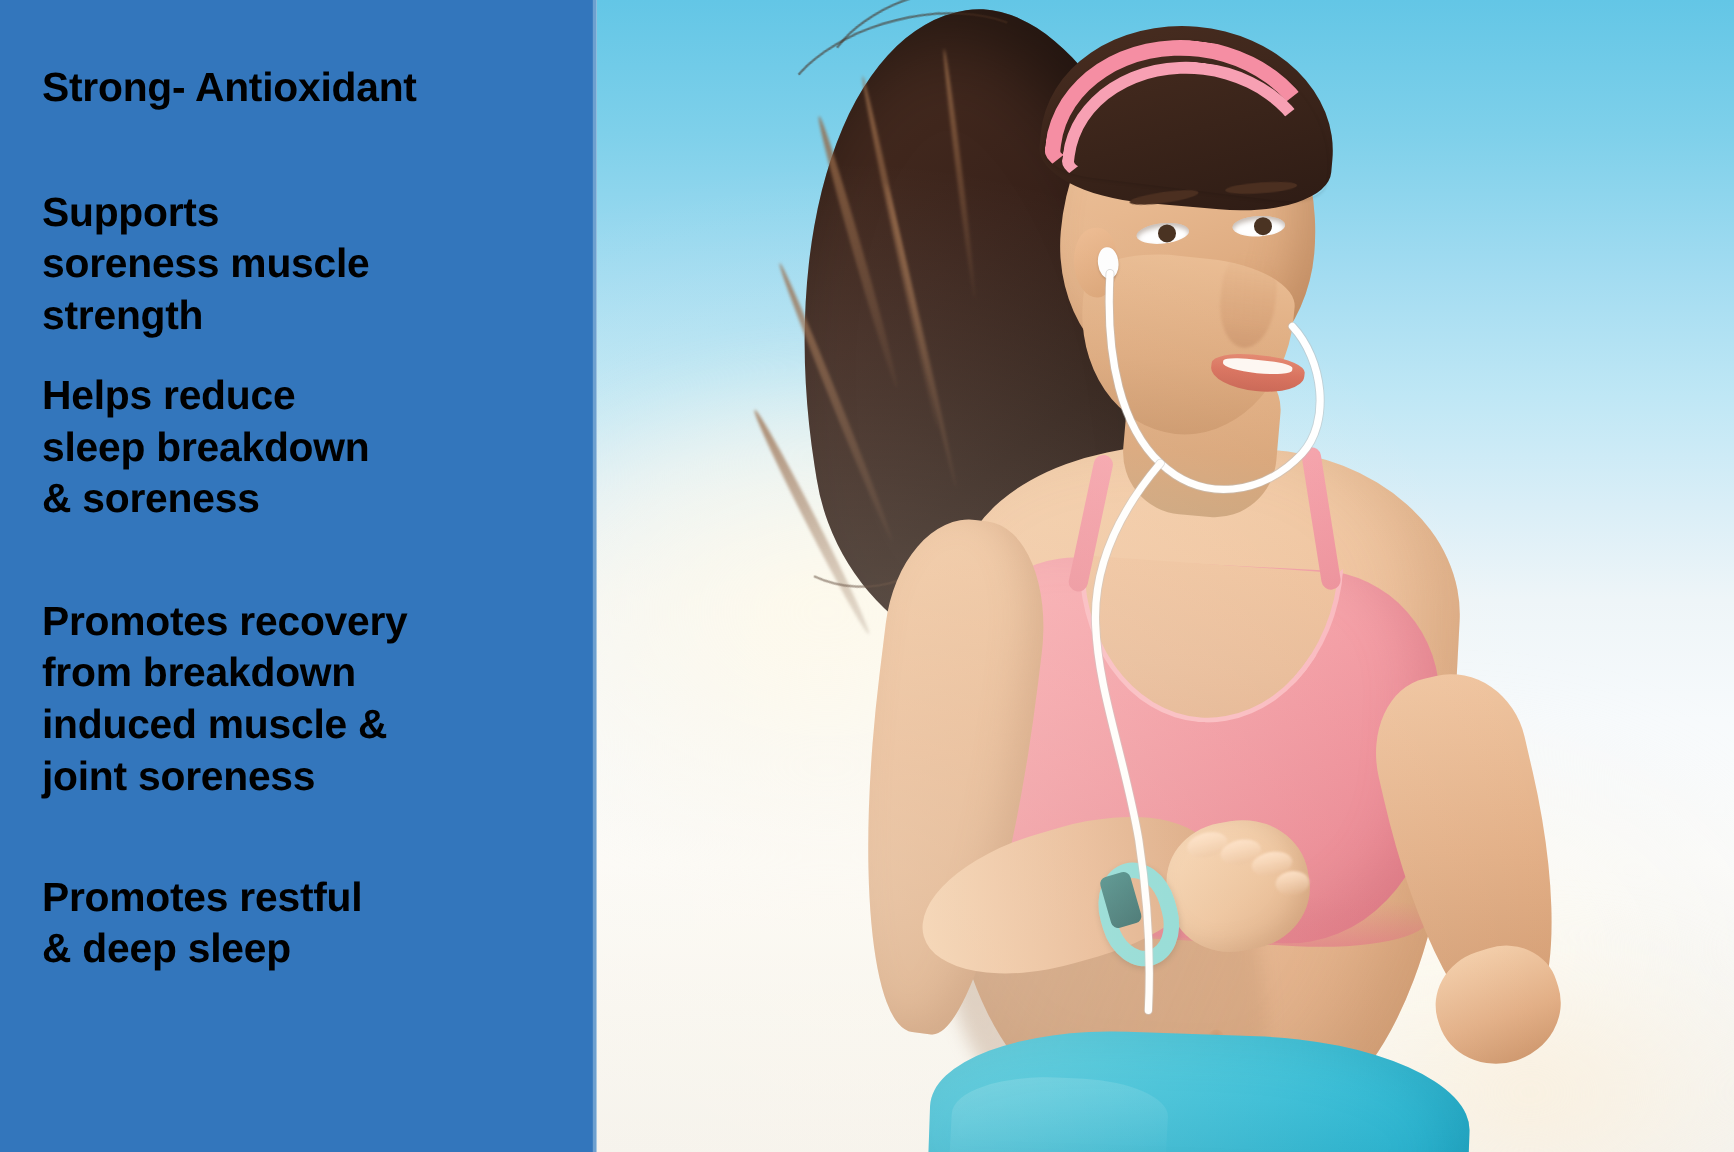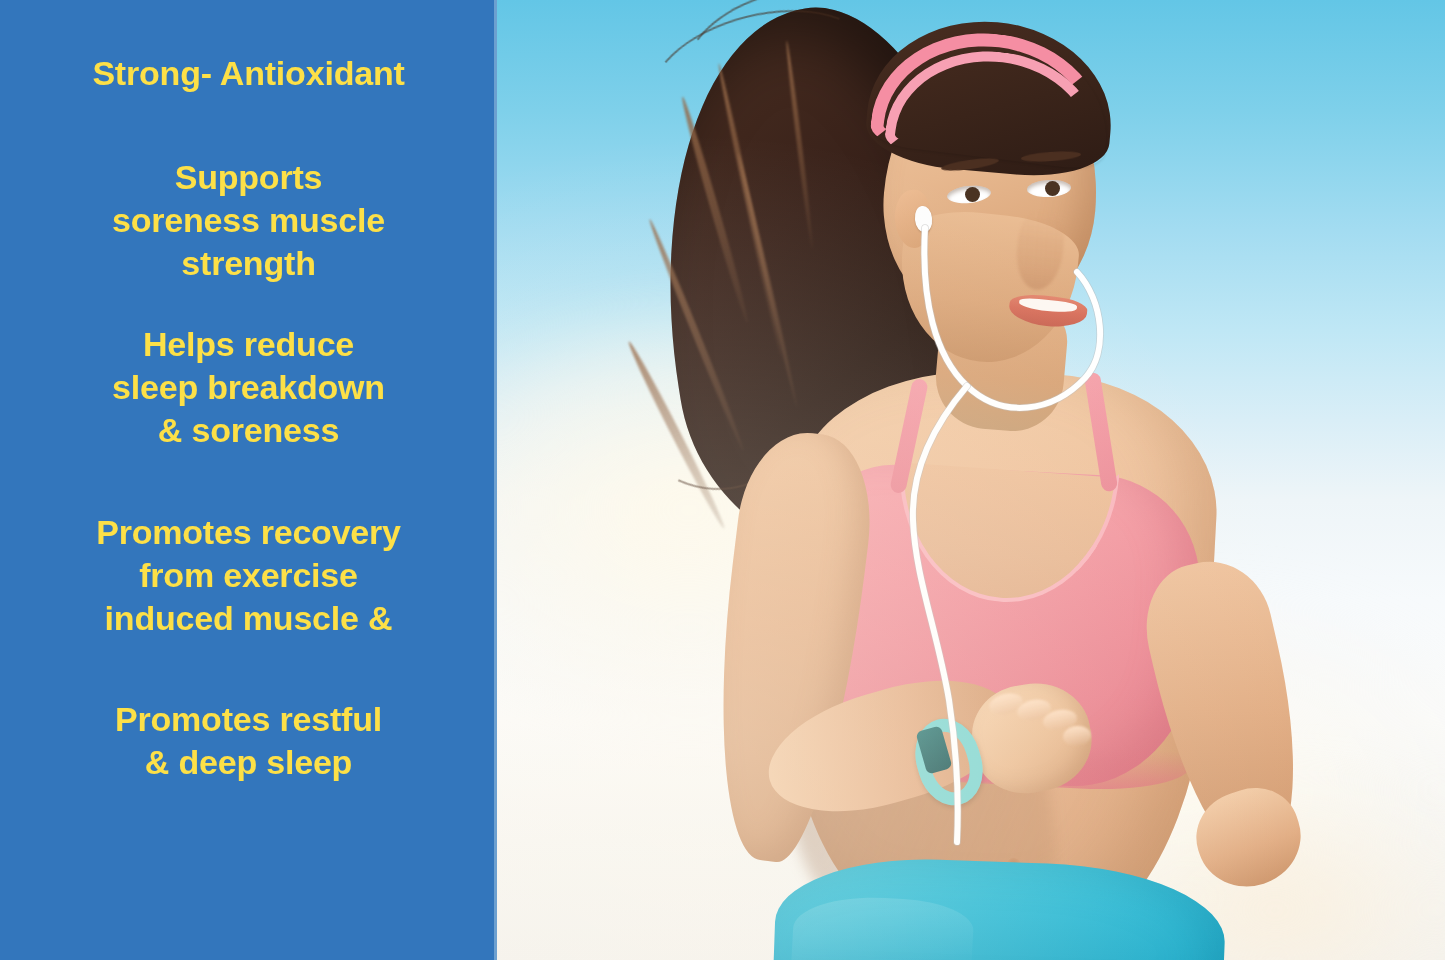--- a/index.html
+++ b/index.html
@@ -35,32 +35,32 @@
   .benefits-panel::after{
     content:"";
     position:absolute; top:0; right:0;
     width:3px; height:100%;
     background:#9cc3e0;
     opacity:.55;
   }
 
   .benefit-item {
     width:100%;
-    text-align:center;
-    color:#fde047;
+    text-align:left;
+    color:#000000;
     font-size:34px;
     line-height:43px;
     font-weight:600;
     letter-spacing:-0.2px;
     padding:0 35px;
   }
   .benefit-item .ln { display:block; }
 
   .benefit-item.b0 { margin-bottom:61px; }
-  .benefit-item.b1 { margin-bottom:38px; }
+  .benefit-item.b1 { margin-bottom:24px; }
   .benefit-item.b2 { margin-bottom:59px; }
   .benefit-item.b3 { margin-bottom:58px; }
   .benefit-item.b4 { margin-bottom:12px; }
 
   
   .photo {
     position:relative;
     width:948px; height:960px;
     flex:0 0 948px;
     overflow:hidden;
@@ -443,22 +443,23 @@
     </div>
 
     <div class="benefit-item b2">
       <span class="ln">Helps reduce</span>
       <span class="ln">sleep breakdown</span>
       <span class="ln">&amp; soreness</span>
     </div>
 
     <div class="benefit-item b3">
       <span class="ln">Promotes recovery</span>
-      <span class="ln">from exercise</span>
+      <span class="ln">from breakdown</span>
       <span class="ln">induced muscle &amp;</span>
+      <span class="ln">joint soreness</span>
     </div>
 
     <div class="benefit-item b4">
       <span class="ln">Promotes restful</span>
       <span class="ln">&amp; deep sleep</span>
     </div>
 
   </aside>
 
   <figure class="photo">

